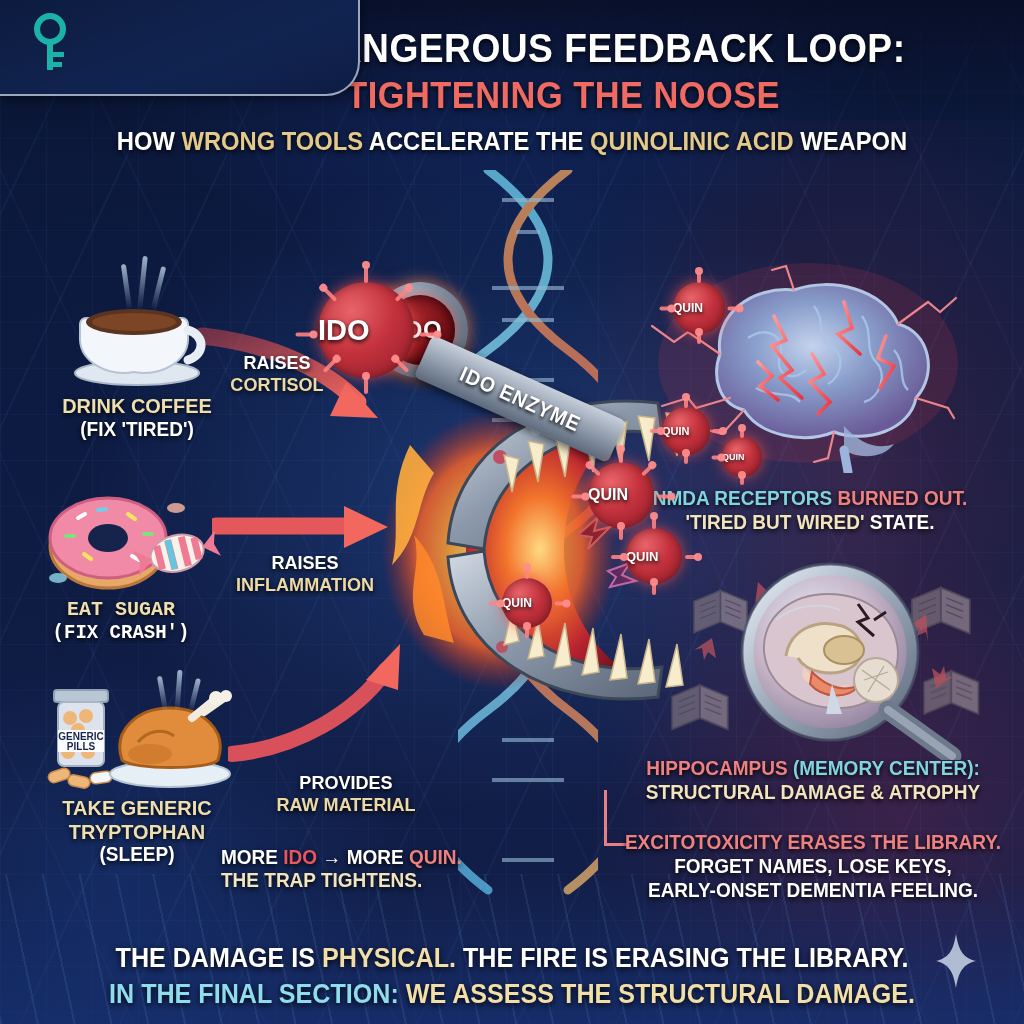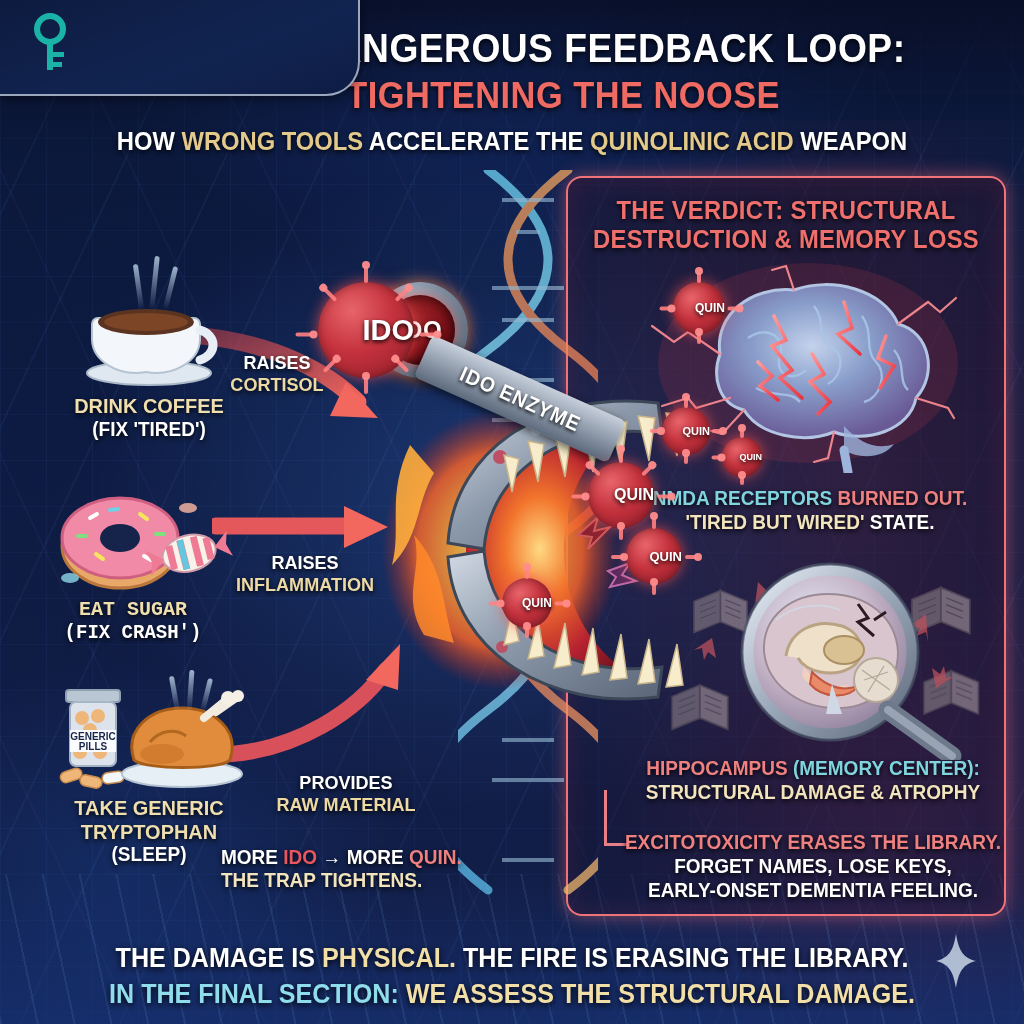--- a/index.html
+++ b/index.html
@@ -104,21 +104,21 @@
   .panel-head {
     position:absolute; left:0; right:0; top:18px; text-align:center;
     font-weight:bold; font-size:25px; line-height:1.16; letter-spacing:.3px;
     transform:scaleX(.95);
     text-shadow:0 2px 6px rgba(0,0,0,.9);
   }
   #panel-left .panel-head { color:#8fe3ee; }
   #panel-right .panel-head { color:#ef6f6c; font-size:25px; }
 
   
-  .item { position:absolute; z-index:22;margin-left:12px; }
+  .item { position:absolute; z-index:22; }
   .item-label {
     text-align:center; font-weight:bold; font-size:21px; line-height:1.12;
     color:#f0dfae; transform:scaleX(.95);
     text-shadow:0 2px 5px rgba(0,0,0,.95);
   }
   .item-label .sub { display:block; color:#ffffff; font-size:20px; font-weight:bold; }
   .arrow-label {
     position:absolute; z-index:24; text-align:center;
     font-weight:bold; font-size:19px; line-height:1.15; transform:scaleX(.95);
     text-shadow:0 2px 5px rgba(0,0,0,.95);
@@ -156,21 +156,21 @@
     box-shadow:0 3px 10px rgba(0,0,0,.6);
     display:flex; align-items:center; justify-content:center; z-index:7;
   }
   .enzyme-band span {
     color:#fff; font-weight:bold; font-size:21px; letter-spacing:1px;
     transform:scaleX(.92);
     text-shadow:0 2px 4px rgba(0,0,0,.9);
   }
 
   
-  .germ { position:absolute; border-radius:50%; display:flex; align-items:center; justify-content:flex-end;
+  .germ { position:absolute; border-radius:50%; display:flex; align-items:center; justify-content:flex-start;
     background:radial-gradient(circle at 35% 30%, #e8646a 0%, #c4323d 45%, #8d1c28 100%);
     box-shadow:0 0 14px rgba(240,80,80,.75), inset 0 0 10px rgba(0,0,0,.35);
     color:#fff; font-weight:bold;
     text-shadow:0 2px 4px rgba(0,0,0,.95);
     z-index:25;
   }
   .germ .spike { position:absolute; width:4px; background:rgba(255,130,130,.9); border-radius:3px; }
   .germ .spike::after { content:""; position:absolute; left:-2px; top:-5px; width:8px; height:8px; border-radius:50%; background:rgba(255,140,140,.95); }
 
   
@@ -474,26 +474,20 @@
     <div class="spike" style="right:-11px; top:23px; height:12px; transform:rotate(90deg);"></div>
   </div>
   <div class="germ" style="left:502px; top:578px; width:50px; height:50px; font-size:12px;">
     <span>QUIN</span>
     <div class="spike" style="left:23px; top:-10px; height:11px;"></div>
     <div class="spike" style="left:23px; bottom:-10px; height:11px;"></div>
     <div class="spike" style="left:-10px; top:20px; height:11px; transform:rotate(90deg);"></div>
     <div class="spike" style="right:-10px; top:20px; height:11px; transform:rotate(90deg);"></div>
   </div>
 
-  <div class="panel" id="panel-right">
-    <div class="panel-head">
-      <div>THE VERDICT: STRUCTURAL</div>
-      <div>DESTRUCTION &amp; MEMORY LOSS</div>
-    </div>
-  </div>
 
   <svg style="position:absolute; left:648px; top:258px; z-index:21;" width="310" height="215">
     <defs>
       <radialGradient id="brG" cx="45%" cy="40%" r="62%">
         <stop offset="0%" stop-color="#cfe2fb"></stop>
           <stop offset="45%" stop-color="#8fa8d6"></stop>
         <stop offset="100%" stop-color="#6d5f9e"></stop>
       </radialGradient>
       <linearGradient id="boltG" x1="0" y1="0" x2="1" y2="1">
         <stop offset="0%" stop-color="#ff9f9f"></stop>

